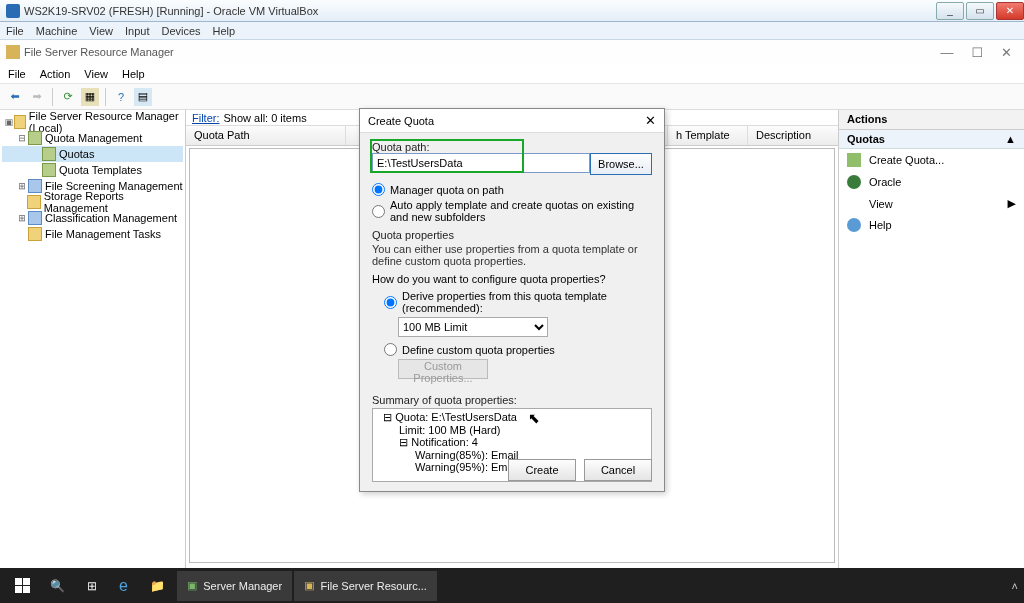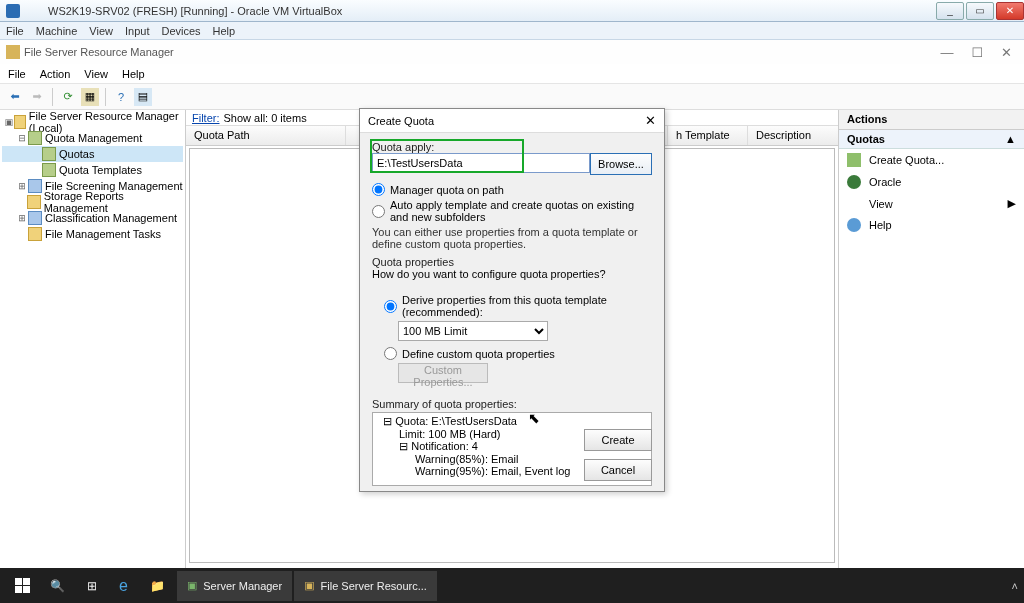--- a/index.html
+++ b/index.html
@@ -1,19 +1,19 @@
 <!DOCTYPE html>
 <html><head>
 <meta charset="utf-8">
 <style>
 * { box-sizing: border-box; margin: 0; padding: 0; font-family: "Segoe UI", Tahoma, sans-serif; font-size: 11px; }
 body { background: #fff; width: 1024px; height: 603px; overflow: hidden; position: relative; }
 
 
-.vb-titlebar { height: 22px; background: linear-gradient(#fafdff,#e4eef7); border-bottom: 1px solid #9fb6cc; display: flex; align-items: center; padding-left: 6px; gap: 24px; }
+.vb-titlebar { height: 22px; background: linear-gradient(#fafdff,#e4eef7); border-bottom: 1px solid #9fb6cc; display: flex; align-items: center; padding-left: 6px; }
 .vb-titlebar .vb-icon { width: 14px; height: 14px; background: #2a6cb3; border-radius: 2px; margin-right: 4px; }
 .vb-titlebar .vb-title { flex: 1; font-size: 11px; color: #333; }
 .vb-titlebar .vb-btns { display: flex; }
 .vb-titlebar .vb-btn { width: 28px; height: 18px; margin-left: 2px; border: 1px solid #8aa; background: linear-gradient(#f6f9fc,#d5e2ee); border-radius: 2px; font-size: 10px; display:flex;align-items:center;justify-content:center;color:#333;}
 .vb-titlebar .vb-btn.close { background: linear-gradient(#f17a6f,#d43a2a); color:#fff; border-color:#a33;}
 .vb-menubar { height: 18px; background: #ecf3fa; border-bottom: 1px solid #c7d7e6; display:flex; align-items:center; padding-left:6px; gap:12px; color:#333;}
 .vb-menubar span { font-size:11px; }
 
 
 .inner-window { position: absolute; left:0; top:40px; right:0; bottom:35px; background:#fff;}
@@ -59,21 +59,21 @@
 .dialog .pathrow button{width:62px;height:22px;border:1px solid #2a6fb5;background:linear-gradient(#fdfdfd,#e8eef5);font-size:11px;}
 .dialog .highlight{position:absolute;left:10px;top:30px;width:154px;height:34px;border:2px solid #17a82a;pointer-events:none;}
 .radio-row{display:flex;align-items:center;gap:5px;margin:3px 0;}
 .radio-row input{margin:0;}
 .dialog select{width:150px;height:20px;border:1px solid #aaa;background:#fff;font-size:11px;margin-left:26px;}
 .dialog .disabled-btn{width:90px;height:20px;margin-left:26px;background:#e6e6e6;border:1px solid #bbb;color:#999;font-size:11px;}
 .summary-box{border:1px solid #aaa;background:#fff;height:74px;overflow:auto;font-size:11px;padding:2px;margin-top:2px;}
 .summary-box .srow{padding-left:8px;white-space:nowrap;}
 .summary-box .ind1{padding-left:24px;}
 .summary-box .ind2{padding-left:40px;}
-.dlg-buttons{position:absolute;bottom:10px;right:12px;display:flex;gap:8px;flex-direction:column;}
+.dlg-buttons{position:absolute;bottom:10px;right:12px;display:flex;gap:8px;}
 .dlg-buttons button{width:68px;height:22px;border:1px solid #999;background:linear-gradient(#fdfdfd,#e5e5e5);font-size:11px;}
 
 
 .taskbar{position:absolute;left:0;right:0;bottom:0;height:35px;background:#1f1f1f;display:flex;align-items:center;padding:0 6px;gap:2px;}
 .taskbar .tb-item{height:30px;padding:0 10px;display:flex;align-items:center;gap:6px;color:#eee;font-size:12px;}
 .taskbar .tb-item.active{background:#3a3a3a;}
 .taskbar .start{width:32px;justify-content:center;}
 .taskbar .sys{margin-left:auto;display:flex;gap:10px;color:#ccc;align-items:center;}
 .win-squares{display:grid;grid-template-columns:7px 7px;grid-template-rows:7px 7px;gap:1px;}
 .win-squares span{background:#fff;}
@@ -215,39 +215,39 @@
     </div>
   </div>
 </div>
 
 <div class="dialog">
   <div class="dtitle">
     <span>Create Quota</span>
     <span style="font-size:13px;">✕</span>
   </div>
   <div class="dbody">
-    <div><label class="small">Quota apply:</label></div>
+    <div><label class="small">Quota path:</label></div>
     <div class="pathrow">
       <input type="text" value="E:\TestUsersData" style="">
       <button>Browse...</button>
     </div>
     <div class="highlight"></div>
 
     <div class="radio-row">
         <input type="radio" checked="" style="">
         <span>Manager quota on path</span>
       </div>
     <div class="radio-row">
         <input type="radio" style="">
         <span>Auto apply template and create quotas on existing and new subfolders</span>
       </div>
 
+    <div style="margin-top:6px;"><label class="small">Quota properties</label></div>
     <div style="font-size:11px;color:#333;margin:2px 0 6px;">You can either use properties from a quota template or define custom quota properties.</div>
-    <div style="margin-top:6px;"><label class="small">Quota properties</label></div>
-    <div style="font-size:11px;margin-bottom:14px;">How do you want to configure quota properties?</div>
+    <div style="font-size:11px;margin-bottom:5px;">How do you want to configure quota properties?</div>
 
     <div class="radio-row" style="margin-left:12px;">
         <input type="radio" checked="" style="">
         <span>Derive properties from this quota template (recommended):</span>
       </div>
     <select><option>100 MB Limit</option></select>
 
     <div class="radio-row" style="margin-left:12px;margin-top:6px;">
         <input type="radio" style="">
         <span>Define custom quota properties</span>

